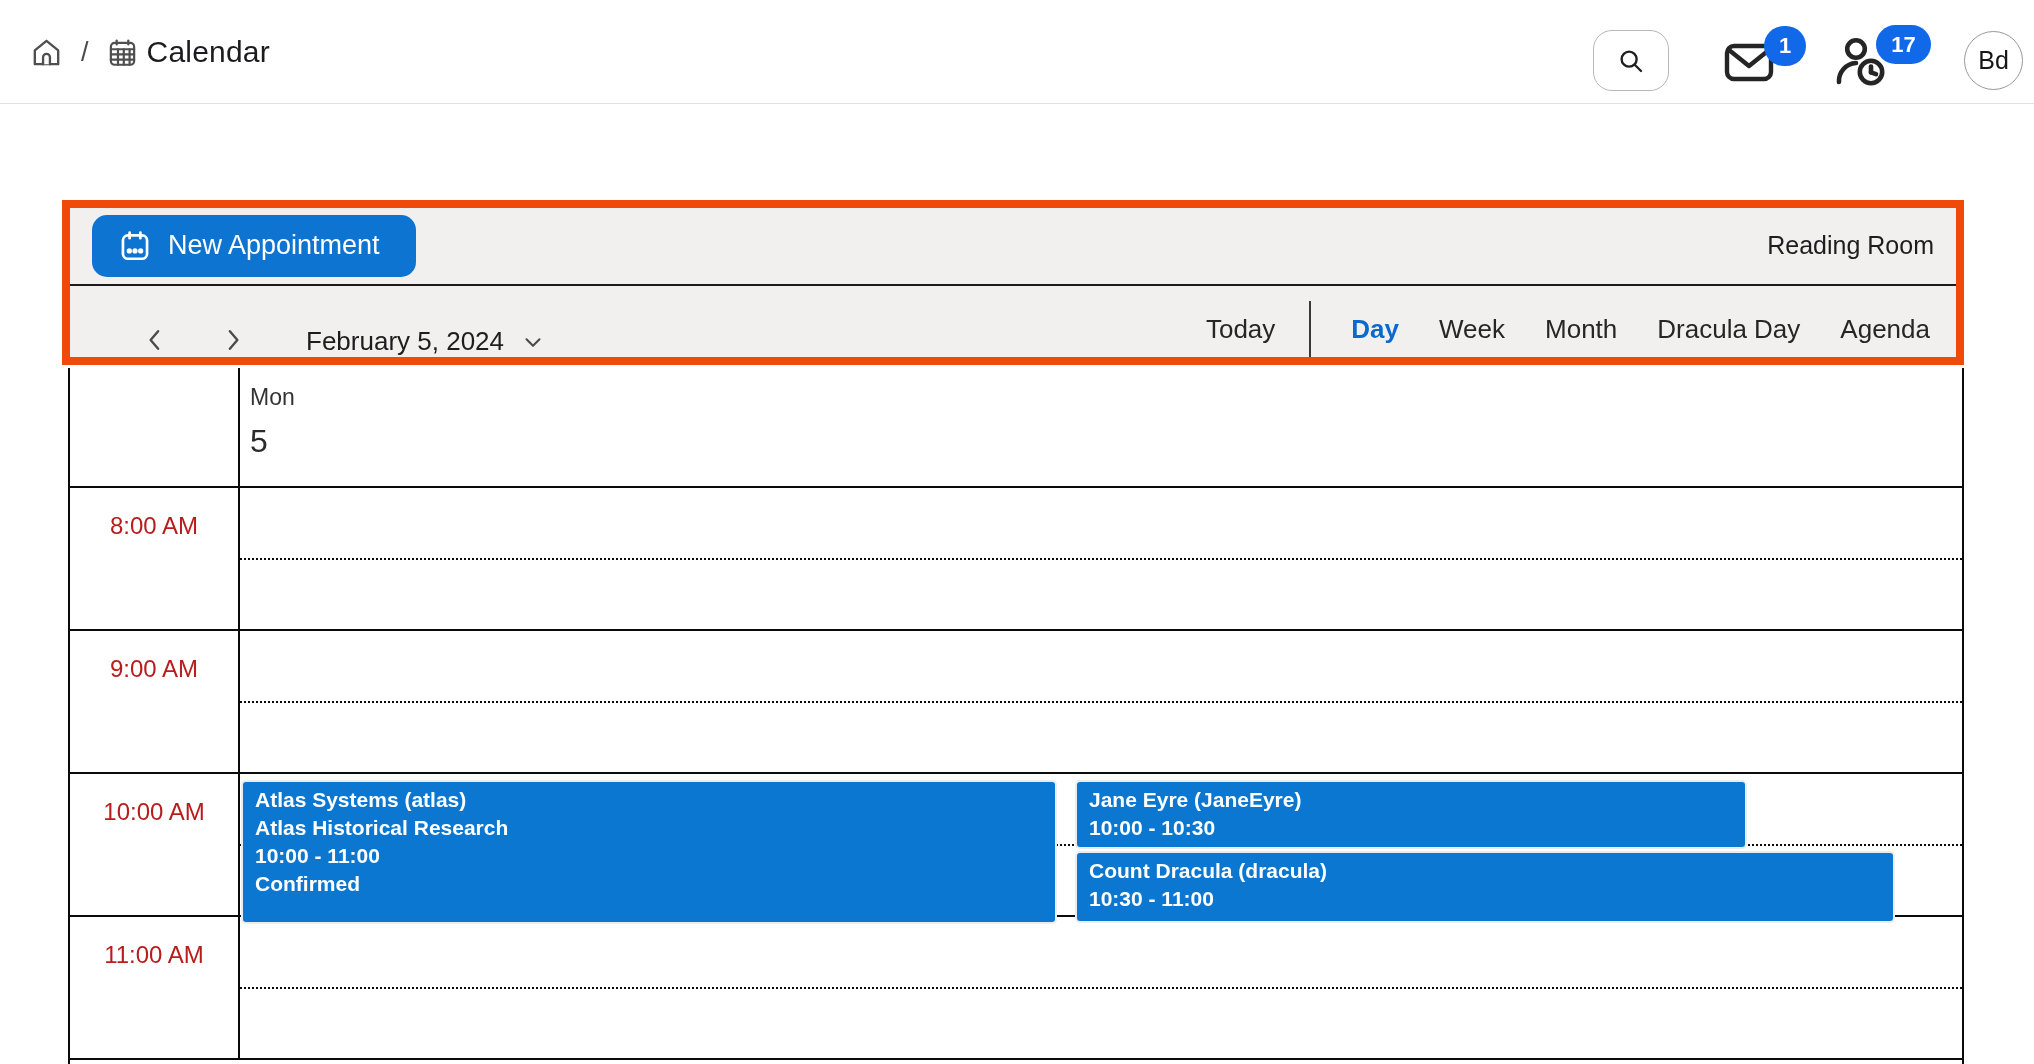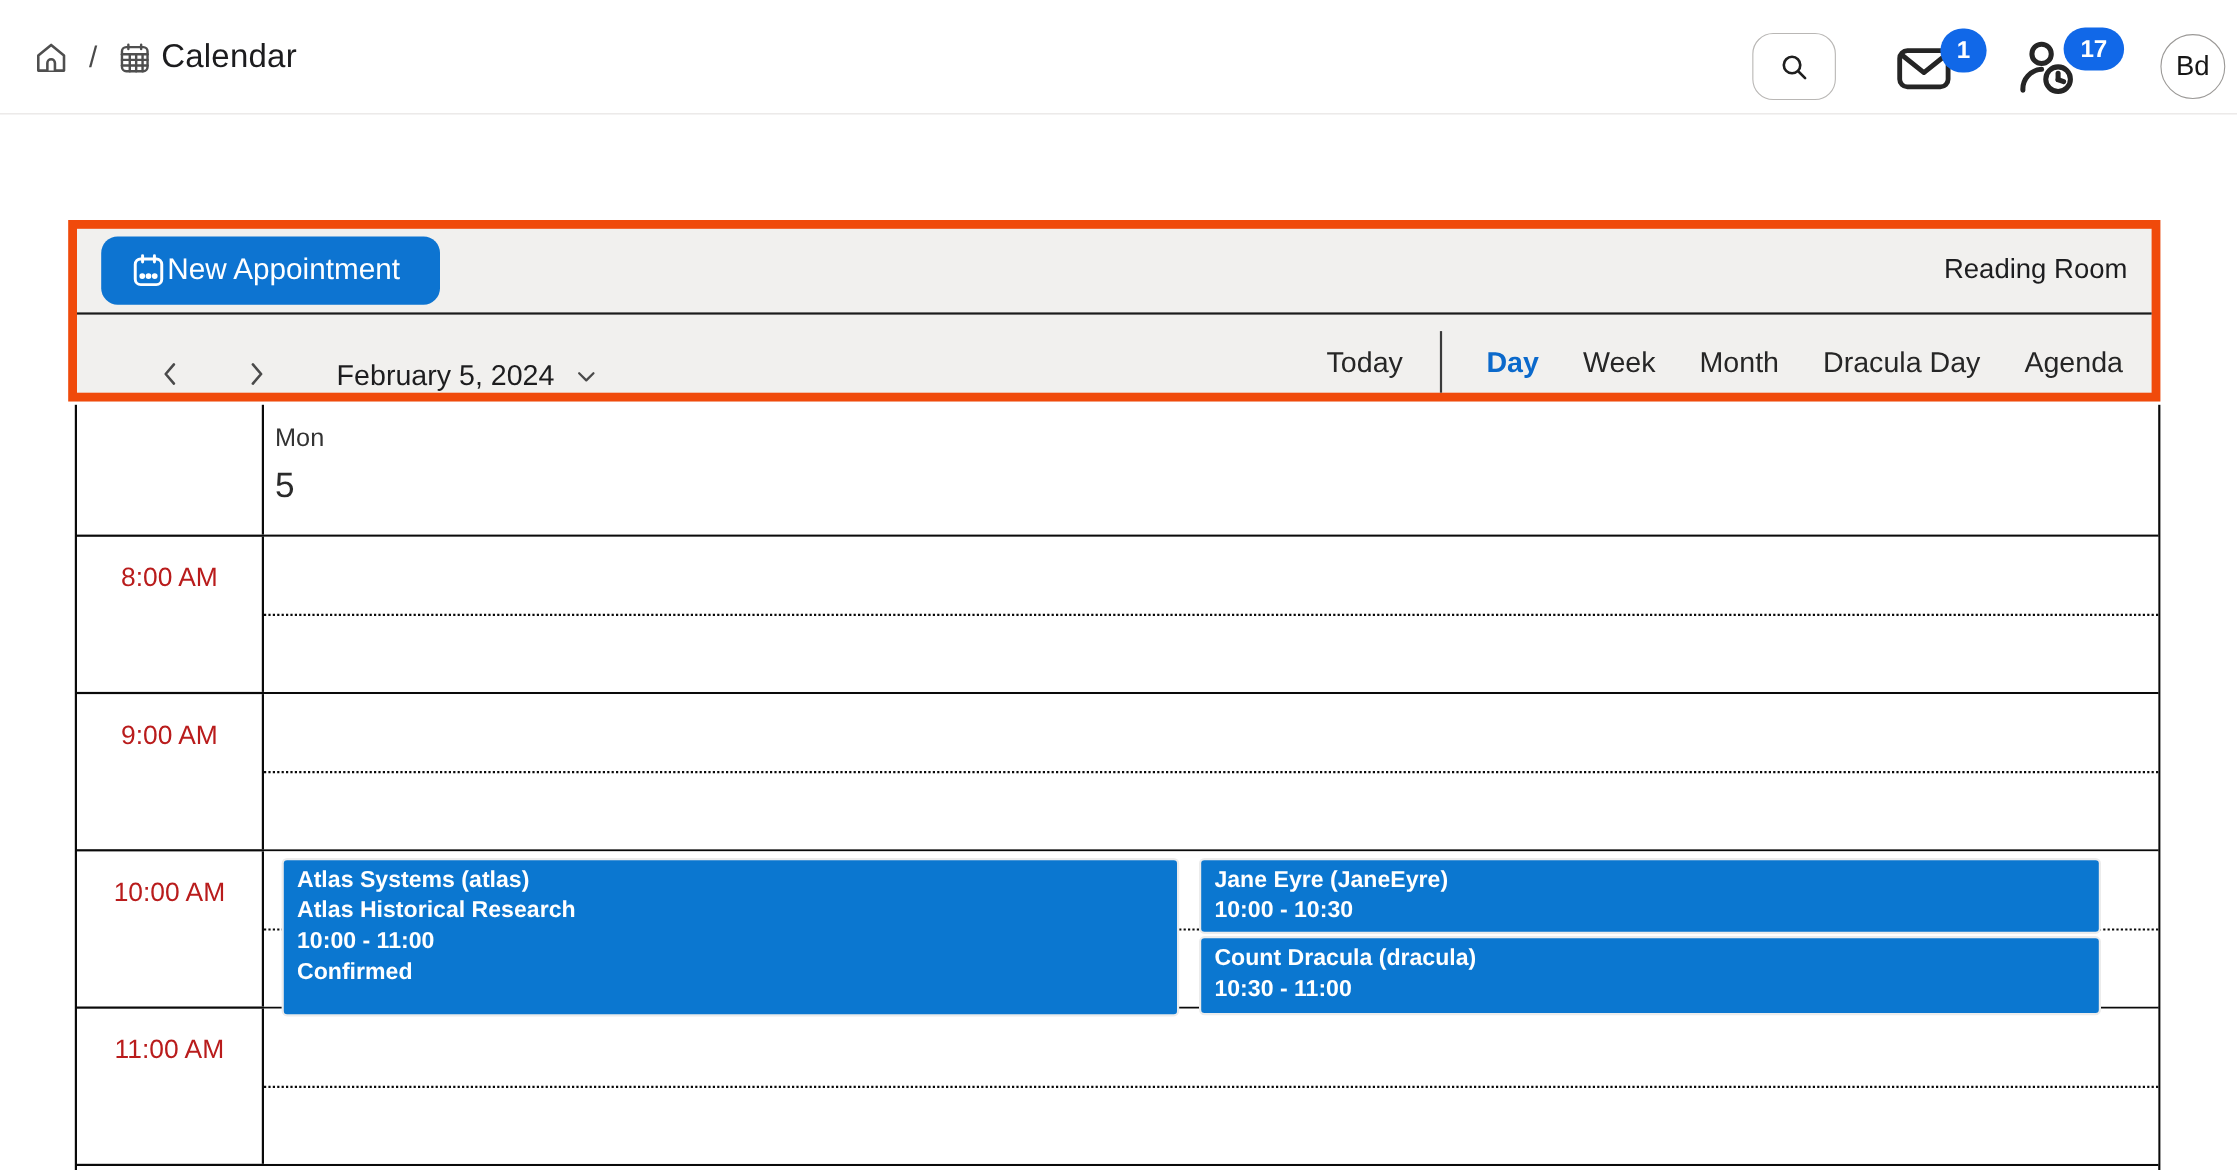--- a/index.html
+++ b/index.html
@@ -31,21 +31,21 @@
             font-size:25px; font-weight:400; color:#161616; cursor:pointer; }
 
   
   .toolbar-box { position:absolute; left:62px; top:200px; width:1902px; height:165px;
                  border:8px solid #f04a0b; background:#f1f0ee;
                  display:flex; flex-direction:column; }
   .tb-row1 { flex:1.07; display:flex; align-items:center; padding:0 22px;
              border-bottom:2px solid #1b1b1b; }
   .tb-row2 { flex:1; display:flex; align-items:flex-end; padding:0 26px 0 60px; }
 
-  .btn-new { display:flex; align-items:center; background:#0d74d1;
+  .btn-new { display:flex; align-items:center; gap:16px; background:#0d74d1;
              color:#fff; border:none; border-radius:15px; height:62px; padding:0 36px 0 26px;
              font-size:27px; font-family:inherit; cursor:pointer; }
   .rr-label { margin-left:auto; font-size:25px; color:#1d1d1f; }
   .rr-select { margin-left:18px; width:530px; height:56px; background:#fff;
                border:1.5px solid #a9a7a5; border-radius:13px;
                display:flex; align-items:center; justify-content:space-between;
                padding:0 22px 0 20px; font-size:26px; color:#141414; cursor:pointer; }
 
   .nav-chev { background:none; border:none; cursor:pointer; padding:0 10px; display:flex; align-items:center; }
   .nav-chev + .nav-chev { margin-left:28px; }
@@ -66,23 +66,23 @@
   .day-num  { font-size:32px; color:#2b2b2b; margin-top:12px; }
   .hour-row { height:143px; border-bottom:2px solid #0a0a0a; display:flex; }
   .hour-row:last-child { border-bottom:none; }
   .gutter-cell { width:170px; flex:none; border-right:2px solid #0a0a0a;
                  text-align:center; padding-top:24px; font-size:24px; color:#b91c1c; }
   .day-cell { flex:1; position:relative; background:#fff; }
   .half-line { position:absolute; left:0; right:0; top:70px; border-top:2px dotted #0a0a0a; }
 
   .event { position:absolute; background:#0b77d0; color:#fff; border-radius:3px;
            box-shadow:0 0 0 2px #ececec; padding:4px 8px 0 12px;
-           font-size:21px; font-weight:600; line-height:28px; overflow:hidden; cursor:pointer;margin-left:15px; }
+           font-size:21px; font-weight:600; line-height:28px; overflow:hidden; cursor:pointer; }
   .ev-atlas   { left:173px;  top:414px; width:812px; height:140px; }
-  .ev-jane    { left:1007px; top:414px; width:816px; height:65px;  }
+  .ev-jane    { left:1007px; top:414px; width:668px; height:65px;  }
   .ev-dracula { left:1007px; top:485px; width:816px; height:68px;  }
   .event span { display:block; }
 </style>
 </head>
 <body>
 
 <div class="topbar">
   <div class="crumbs">
     <span class="iconspan" style="display:flex;">
       <svg width="33" height="33" viewBox="0 0 24 24" fill="none" stroke="#4f4f4f" stroke-width="1.7" stroke-linejoin="round" stroke-linecap="round">

